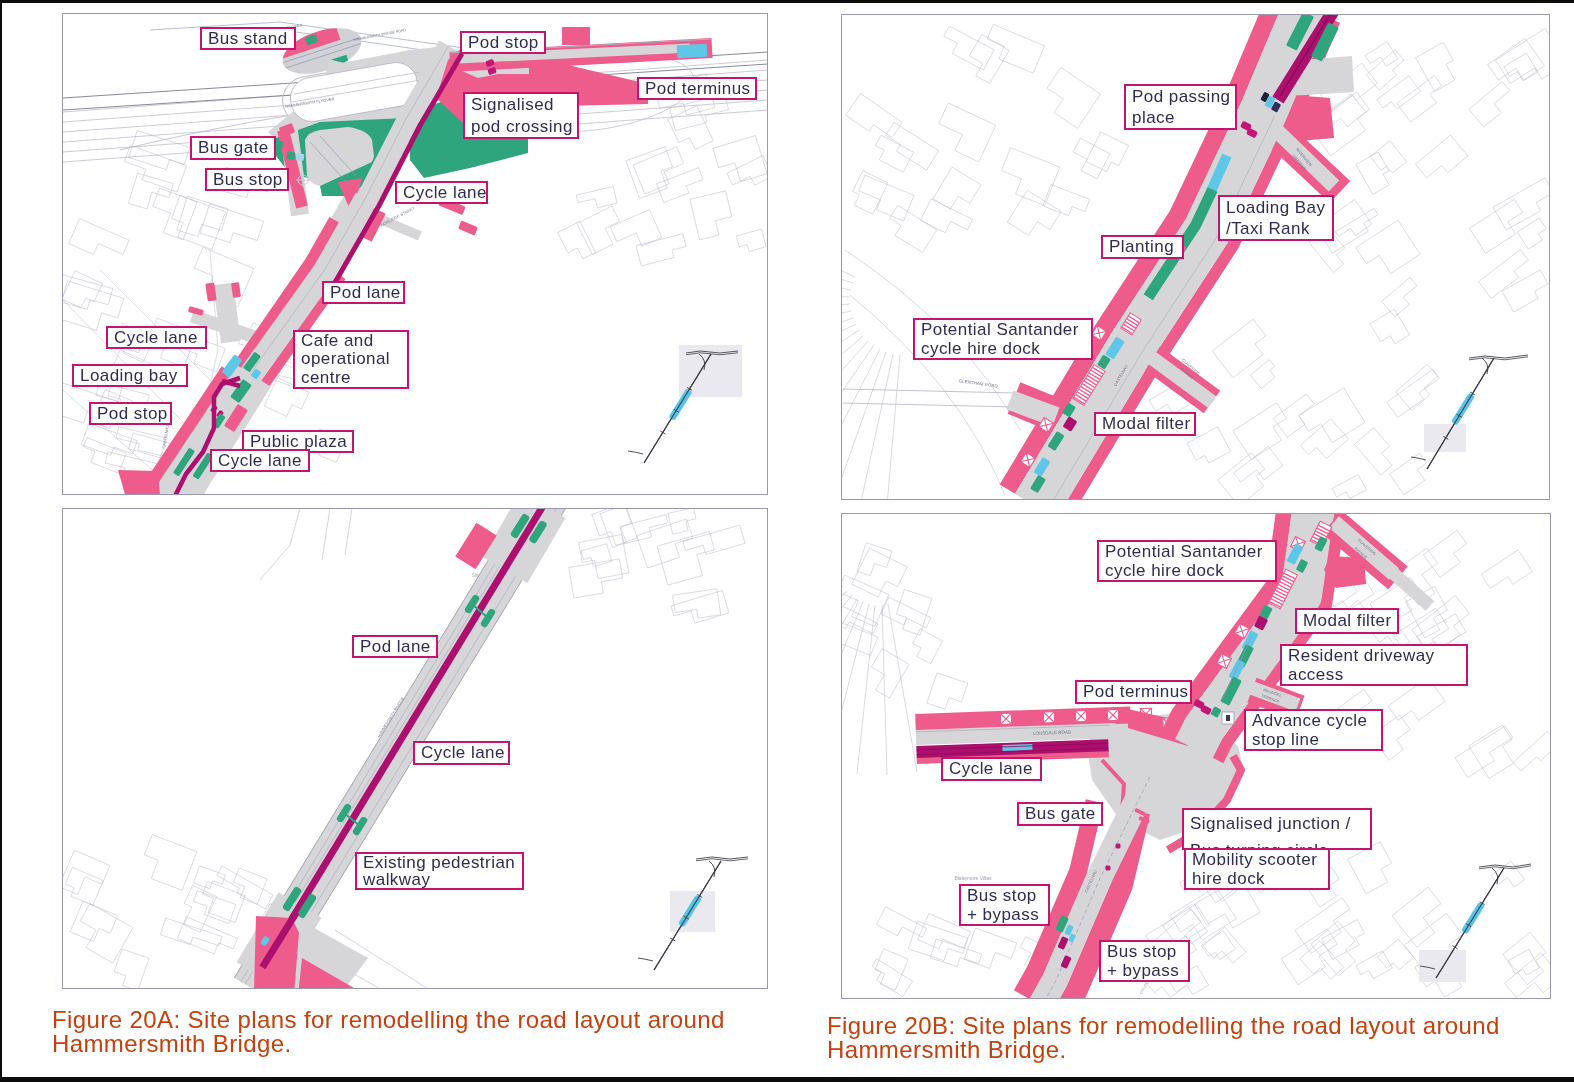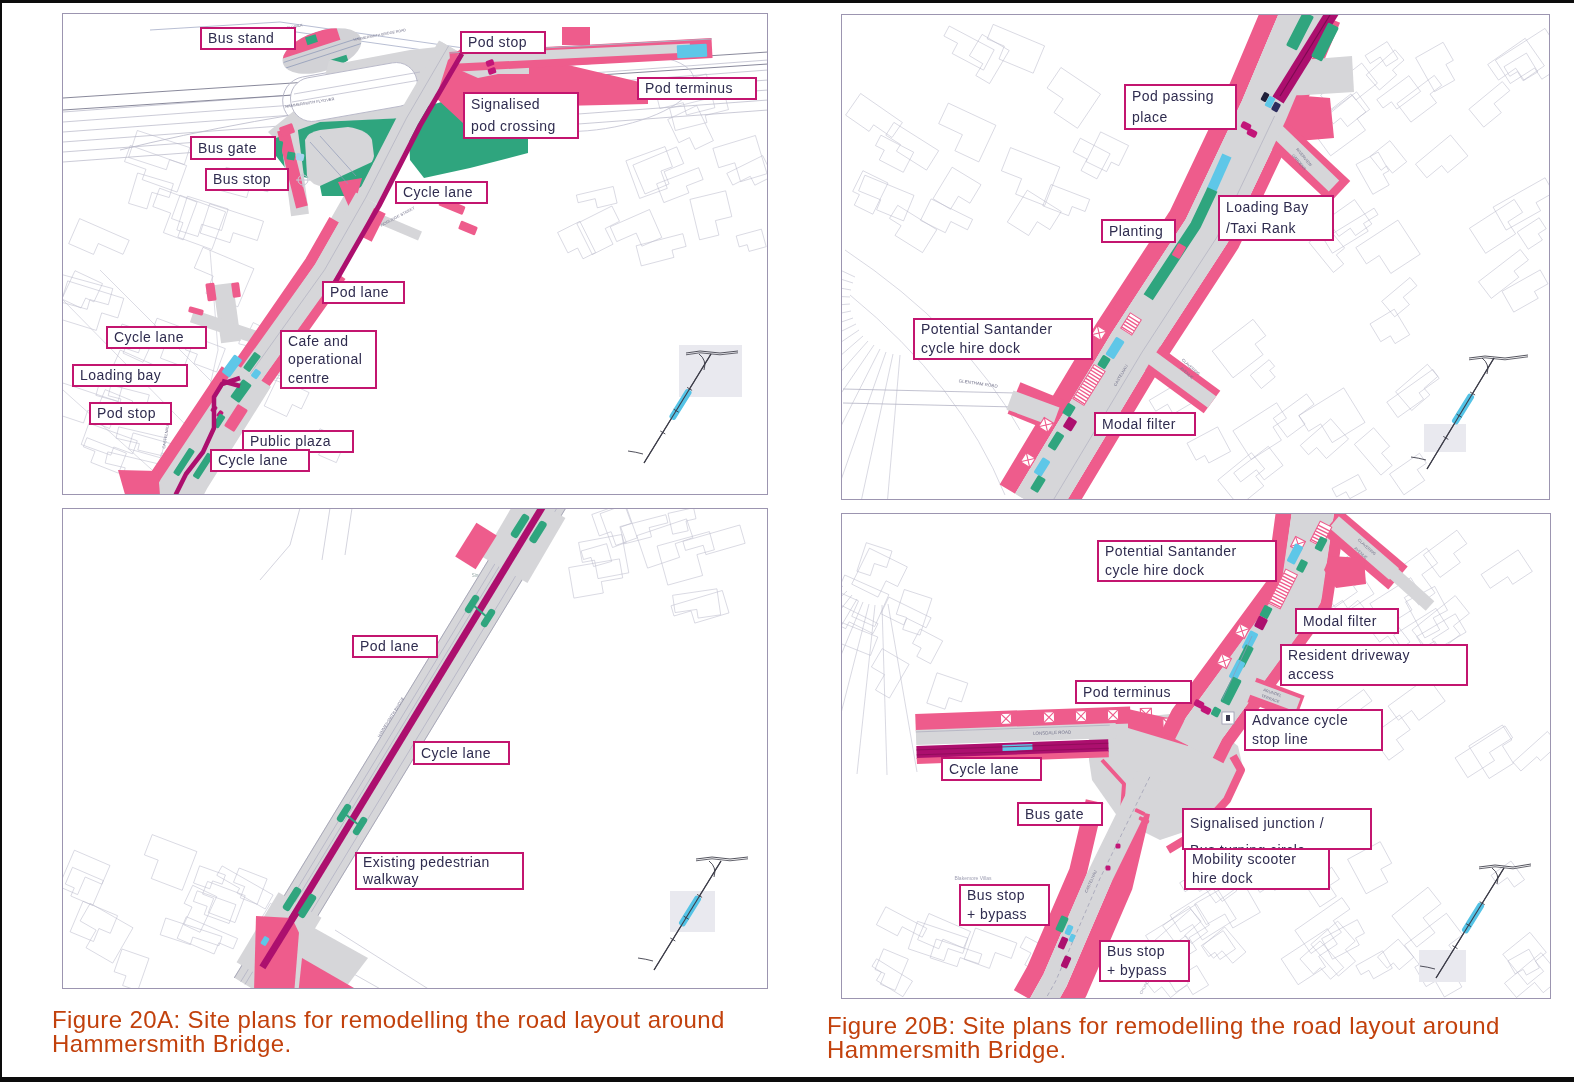--- a/index.html
+++ b/index.html
@@ -1,18 +1,18 @@
 <!DOCTYPE html>
 <html><head><meta charset="utf-8">
 <style>
 html,body{margin:0;padding:0;width:1574px;height:1082px;background:#fff;overflow:hidden;
 font-family:"Liberation Sans", sans-serif;}
 .panel{position:absolute;border:1px solid #9c95b0;background:#fff;overflow:hidden;box-sizing:border-box}
 .lb{position:absolute;box-sizing:border-box;border:2px solid #c3156f;background:#fff;color:#2f2c4f;
-font-size:14px;letter-spacing:0.45px;padding:0 0 0 6px;white-space:nowrap;z-index:5}
+font-size:17px;letter-spacing:0.45px;padding:0 0 0 6px;white-space:nowrap;z-index:5}
 .cap{position:absolute;color:#c2410c;font-size:24px;letter-spacing:0.4px;line-height:23.5px;z-index:5}
 .bar{position:absolute;background:#0c0c0c;z-index:8}
 </style></head>
 <body>
 <div class="panel" style="left:62px;top:13px;width:706px;height:482px"><svg width="704" height="480" viewBox="63 14 704 480" xmlns="http://www.w3.org/2000/svg">
       <polygon points="88.9,423.2 137.3,440.8 132.6,453.8 113.8,447.0 110.8,455.2 81.2,444.5" fill="none" stroke="#bcbccc" stroke-width="0.55"></polygon>
       <polygon points="79.6,218.6 129.2,240.3 123.0,254.3 98.3,243.5 93.5,254.4 68.7,243.6" fill="none" stroke="#bcbccc" stroke-width="0.55"></polygon>
       <polygon points="162.7,464.9 107.8,451.9 105.2,463.1 125.2,467.8 124.0,473.0 158.9,481.3" fill="none" stroke="#bcbccc" stroke-width="0.55"></polygon>
       <polygon points="145.6,332.2 122.0,324.0 118.3,334.5 127.2,337.6 123.7,347.7 138.5,352.8" fill="none" stroke="#bcbccc" stroke-width="0.55"></polygon>
       <polygon points="149.9,347.3 118.6,332.9 114.4,342.1 125.7,347.3 123.0,353.1 143.0,362.3" fill="none" stroke="#bcbccc" stroke-width="0.55"></polygon>
@@ -638,29 +638,29 @@
       <line x1="1452.5" y1="945.7" x2="1457.5" y2="948.7" stroke="#3c3c48" stroke-width="0.9"></line>
     </svg></div>
 <div class="lb" style="left:200px;top:27px;width:96px;height:23px;line-height:19.0px">Bus stand</div>
 <div class="lb" style="left:460px;top:31px;width:86px;height:23px;line-height:19.0px">Pod stop</div>
 <div class="lb" style="left:637px;top:77px;width:120px;height:23px;line-height:19.0px">Pod terminus</div>
 <div class="lb" style="left:463px;top:92px;width:116px;height:47px;line-height:21.5px">Signalised<br>pod crossing</div>
 <div class="lb" style="left:190px;top:136px;width:86px;height:24px;line-height:20.0px">Bus gate</div>
 <div class="lb" style="left:205px;top:168px;width:84px;height:23px;line-height:19.0px">Bus stop</div>
 <div class="lb" style="left:395px;top:181px;width:93px;height:23px;line-height:19.0px">Cycle lane</div>
 <div class="lb" style="left:322px;top:281px;width:83px;height:23px;line-height:19.0px">Pod lane</div>
-<div class="lb" style="left:280px;top:330px;width:97px;height:59px;line-height:18.3px">Cafe and<br>operational<br>centre</div>
+<div class="lb" style="left:293px;top:330px;width:116px;height:59px;line-height:18.3px">Cafe and<br>operational<br>centre</div>
 <div class="lb" style="left:106px;top:326px;width:101px;height:23px;line-height:19.0px">Cycle lane</div>
 <div class="lb" style="left:72px;top:364px;width:116px;height:23px;line-height:19.0px">Loading bay</div>
 <div class="lb" style="left:89px;top:402px;width:83px;height:23px;line-height:19.0px">Pod stop</div>
 <div class="lb" style="left:242px;top:430px;width:112px;height:23px;line-height:19.0px">Public plaza</div>
 <div class="lb" style="left:210px;top:449px;width:100px;height:23px;line-height:19.0px">Cycle lane</div>
 <div class="lb" style="left:1124px;top:84px;width:113px;height:46px;line-height:21.0px">Pod passing<br>place</div>
 <div class="lb" style="left:1218px;top:195px;width:116px;height:46px;line-height:21.0px">Loading Bay<br>/Taxi Rank</div>
-<div class="lb" style="left:1101px;top:219px;width:75px;height:24px;line-height:20.0px">Planting</div>
+<div class="lb" style="left:1101px;top:235px;width:83px;height:24px;line-height:20.0px">Planting</div>
 <div class="lb" style="left:913px;top:318px;width:180px;height:42px;line-height:19.0px">Potential Santander<br>cycle hire dock</div>
 <div class="lb" style="left:1094px;top:412px;width:102px;height:24px;line-height:20.0px">Modal filter</div>
 <div class="lb" style="left:352px;top:635px;width:86px;height:23px;line-height:19.0px">Pod lane</div>
 <div class="lb" style="left:413px;top:741px;width:97px;height:24px;line-height:20.0px">Cycle lane</div>
 <div class="lb" style="left:355px;top:852px;width:169px;height:38px;line-height:17.0px">Existing pedestrian<br>walkway</div>
 <div class="lb" style="left:1097px;top:540px;width:180px;height:42px;line-height:19.0px">Potential Santander<br>cycle hire dock</div>
 <div class="lb" style="left:1295px;top:608px;width:104px;height:26px;line-height:22.0px">Modal filter</div>
 <div class="lb" style="left:1280px;top:644px;width:188px;height:42px;line-height:19.0px">Resident driveway<br>access</div>
 <div class="lb" style="left:1075px;top:680px;width:117px;height:24px;line-height:20.0px">Pod terminus</div>
 <div class="lb" style="left:1244px;top:709px;width:139px;height:42px;line-height:19.0px">Advance cycle<br>stop line</div>

